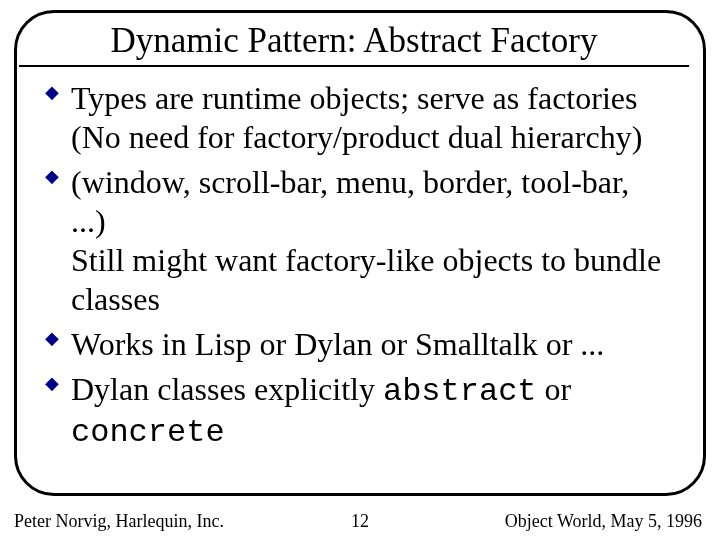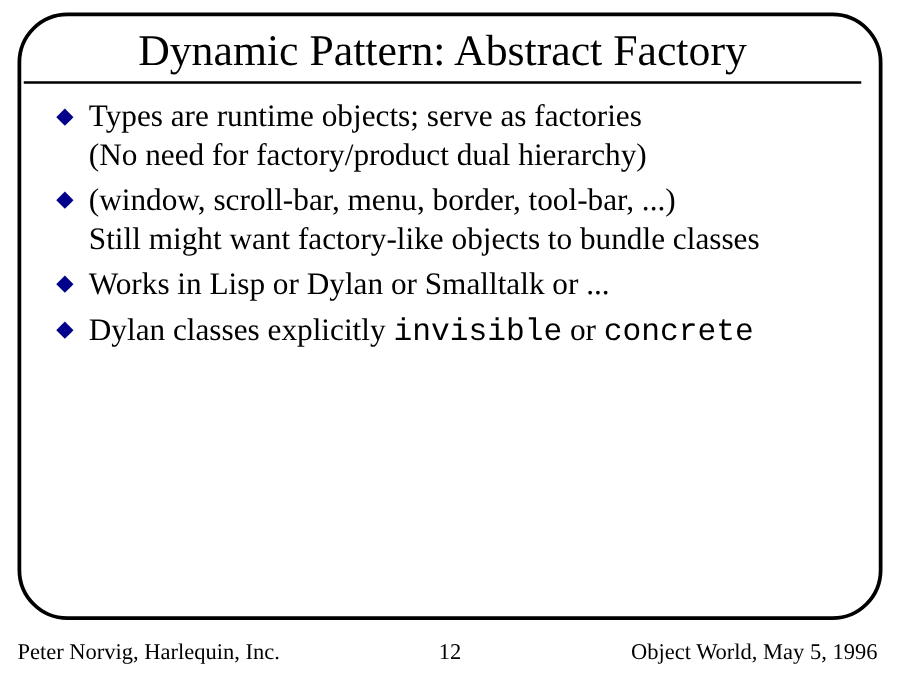--- a/index.html
+++ b/index.html
@@ -36,21 +36,21 @@
   }
   .rule {
     border: none;
     border-top: 2px solid #000;
     margin: 4px -24px 12px -24px; 
   }
   ul.bullets {
     list-style: none;
     padding: 0;
     margin: 0;
-    font-size: 25px;
+    font-size: 32px;
     line-height: 1.22;
   }
   ul.bullets > li {
     position: relative;
     padding-left: 28px;
     margin: 0 0 6px 0;
   }
   ul.bullets > li::before {
     content: "\25C6"; 
     position: absolute;
@@ -90,21 +90,21 @@
           <span class="sub">(No need for factory/product dual hierarchy)</span>
         </li>
         <li>
           <span class="sub">(window, scroll-bar, menu, border, tool-bar, ...)</span>
           <span class="sub">Still might want factory-like objects to bundle classes</span>
         </li>
         <li>
           <span class="sub">Works in Lisp or Dylan or Smalltalk or ...</span>
         </li>
         <li>
-          <span class="sub"><span>Dylan classes explicitly </span><span class="code">invisible</span><span> or </span><span class="code">concrete</span></span>
+          <span class="sub"><span>Dylan classes explicitly </span><span class="code">abstract</span><span> or </span><span class="code">concrete</span></span>
         </li>
       </ul>
   </div>
   <div class="footer">
     <span class="left">Peter Norvig, Harlequin, Inc.</span>
     <span class="center">12</span>
     <span class="right">Object World, May 5, 1996</span>
   </div>
 </div>
 

